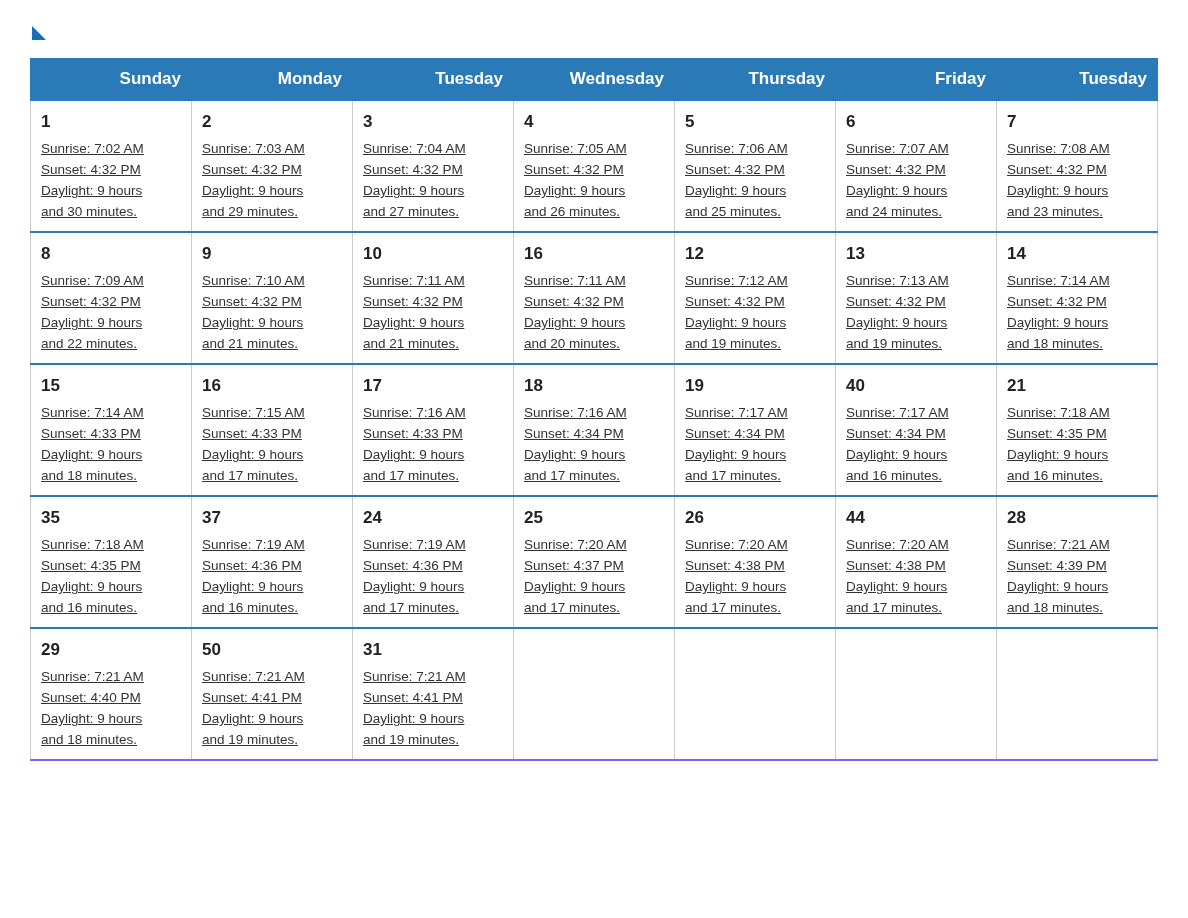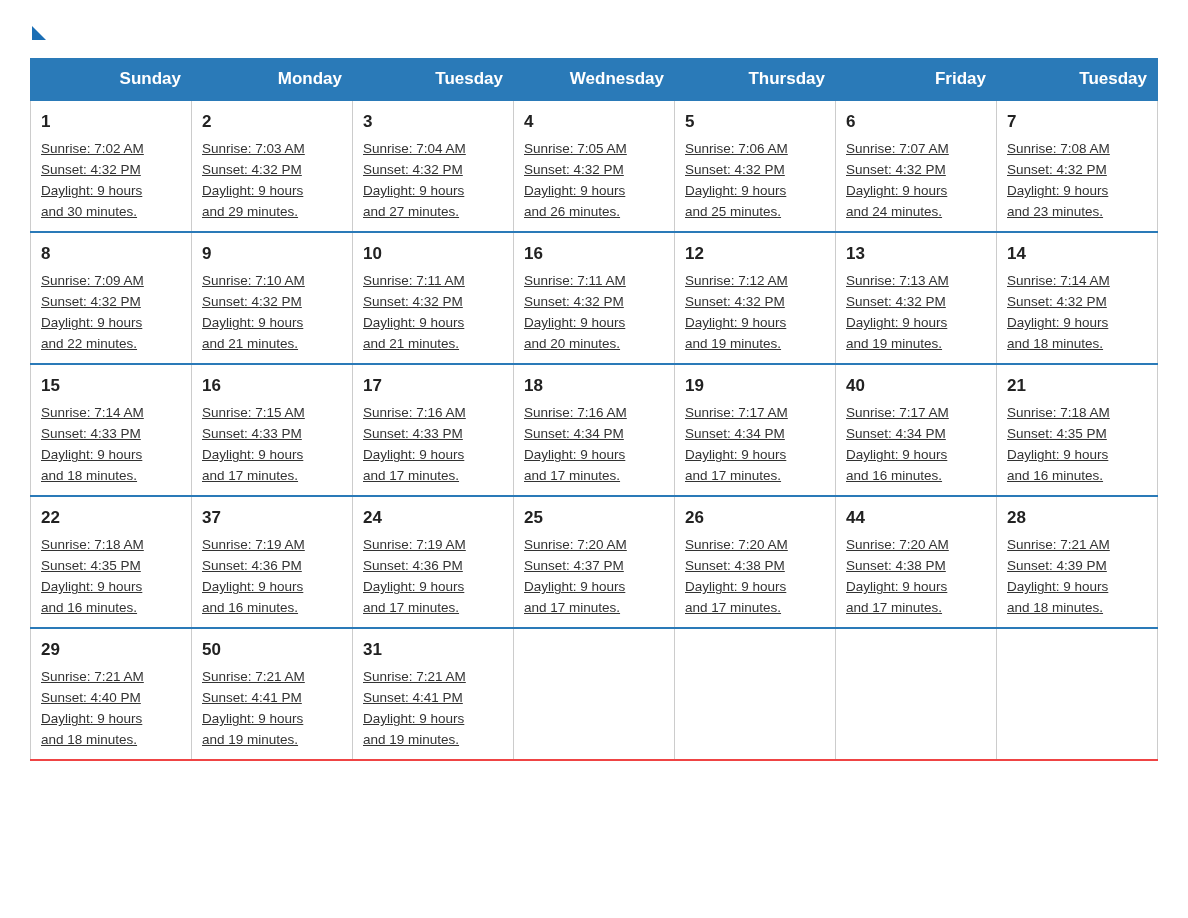--- a/index.html
+++ b/index.html
@@ -93,21 +93,21 @@
     }
     .day-info {
       color: #333;
       font-size: 13.5px;
       text-decoration: underline;
     }
     td.empty {
       border-top: 2px solid #2a7ab8;
     }
     tr:last-child td {
-      border-bottom: 2px solid #ef4444;
+      border-bottom: 2px solid #8b5cf6;
     }
   </style>
 </head>
 <body>
 
 <div class="header">
   <div class="logo">
     <div class="logo-top">
       <span class="logo-general"></span>
       <div class="logo-arrow"></div>
@@ -218,21 +218,21 @@
           <span class="day-num">40</span>
 <div class="day-info">Sunrise: 7:17 AM<br>Sunset: 4:34 PM<br>Daylight: 9 hours<br>and 16 minutes.</div>
         </td>
         <td>
           <span class="day-num">21</span>
 <div class="day-info">Sunrise: 7:18 AM<br>Sunset: 4:35 PM<br>Daylight: 9 hours<br>and 16 minutes.</div>
         </td>
       </tr>
       <tr>
         <td>
-          <span class="day-num">22</span>
+          <span class="day-num">35</span>
 <div class="day-info">Sunrise: 7:18 AM<br>Sunset: 4:35 PM<br>Daylight: 9 hours<br>and 16 minutes.</div>
         </td>
         <td>
           <span class="day-num">37</span>
 <div class="day-info">Sunrise: 7:19 AM<br>Sunset: 4:36 PM<br>Daylight: 9 hours<br>and 16 minutes.</div>
         </td>
         <td>
           <span class="day-num">24</span>
 <div class="day-info">Sunrise: 7:19 AM<br>Sunset: 4:36 PM<br>Daylight: 9 hours<br>and 17 minutes.</div>
         </td>

